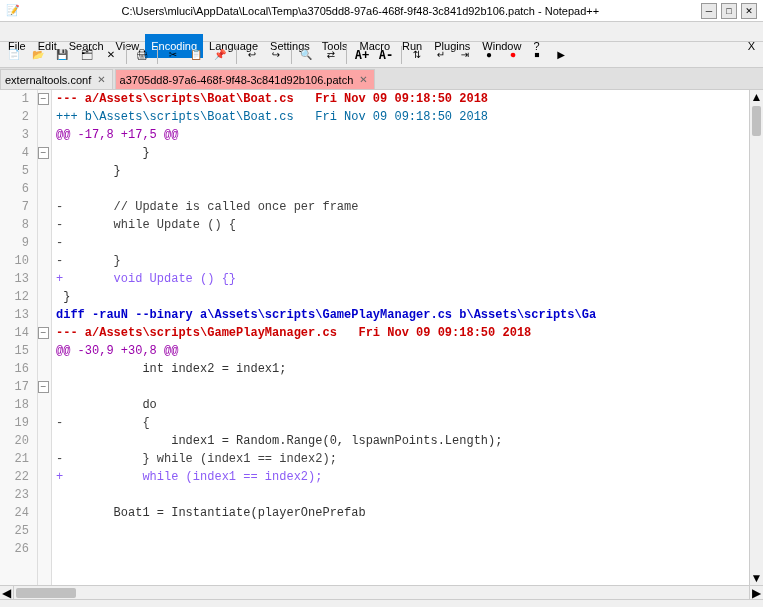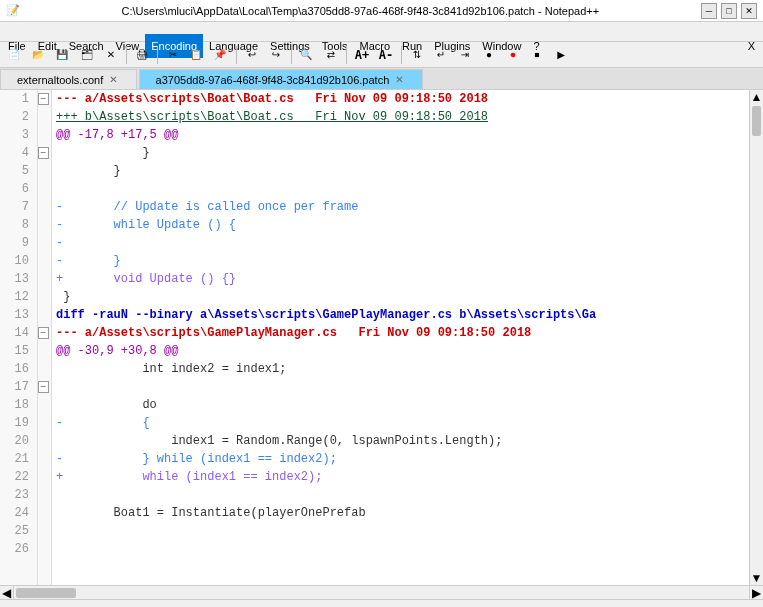--- a/index.html
+++ b/index.html
@@ -76,33 +76,33 @@
     
     .tab-bar {
       background: #e0e0e0;
       border-bottom: 1px solid #ccc;
       height: 22px;
       display: flex;
       align-items: flex-end;
     }
     .tab {
       height: 20px;
-      padding: 0 16px;
+      padding: 0 4px;
       border: 1px solid #ccc;
       border-bottom: none;
       background: #e8e8e8;
       display: flex;
       align-items: center;
       gap: 4px;
       font-size: 11px;
       cursor: pointer;
       margin-right: 2px;
     }
     .tab.active {
-      background: #7dd3fc;
+      background: #fca5a5;
       border-color: #ccc;
       margin-top: 8px;
     }
     .tab-close {
       font-size: 10px;
       color: #666;
       cursor: pointer;
       padding: 0 2px;
     }
 
@@ -143,23 +143,23 @@
     }
     .code-line {
       height: 18px;
       line-height: 18px;
       white-space: pre;
     }
 
     
     .diff-header { color: #0000cc; font-weight: bold; }
     .diff-old-file { color: #cc0000; font-weight: bold; }
-    .diff-new-file { color: #14532d; text-decoration: underline; }
+    .diff-new-file { color: #0369a1; }
     .diff-hunk { color: #9900aa; }
-    .diff-removed { color: #3b82f6; }
+    .diff-removed { color: #404040; }
     .diff-added { color: #8b5cf6; }
     .diff-context { color: #333; }
 
     
     .fold-marker {
       display: inline-block;
       width: 12px;
       height: 12px;
       border: 1px solid #999;
       background: #fff;

